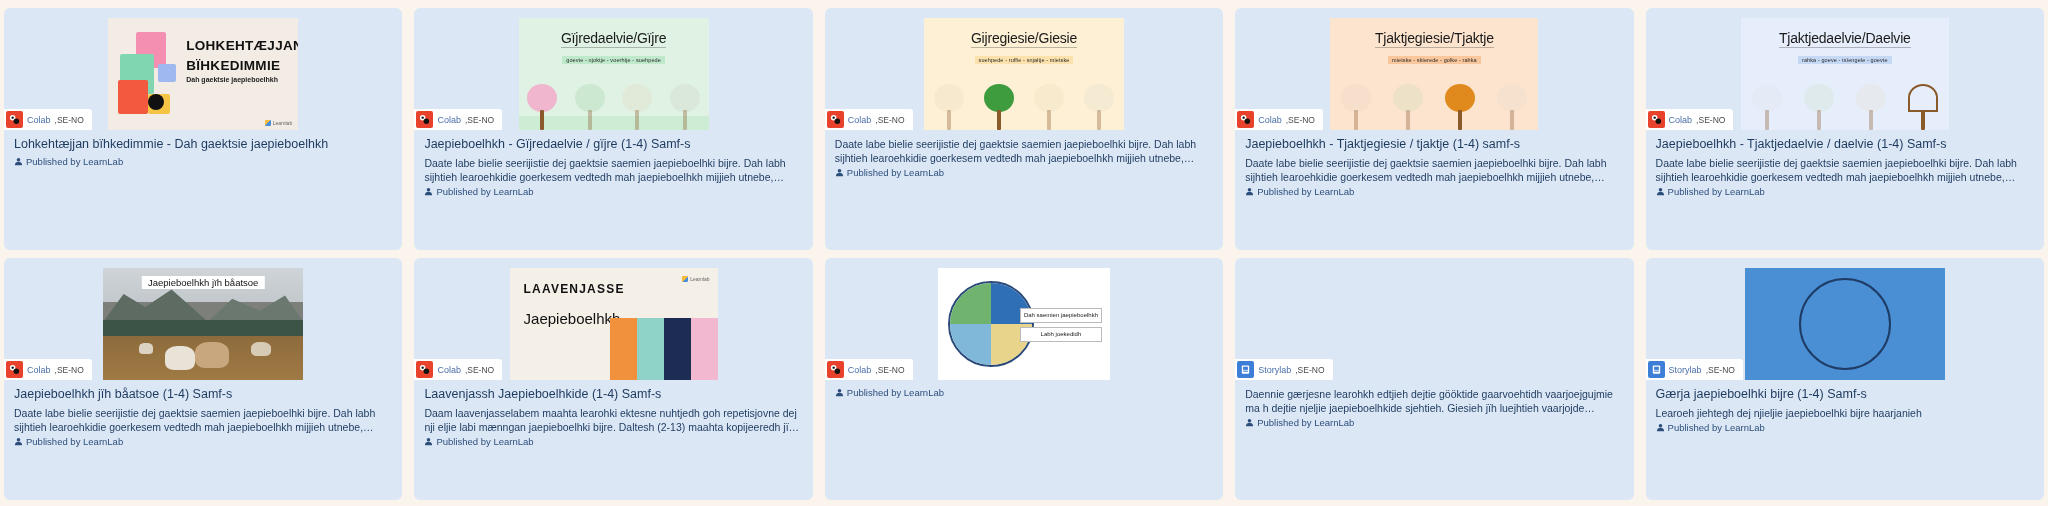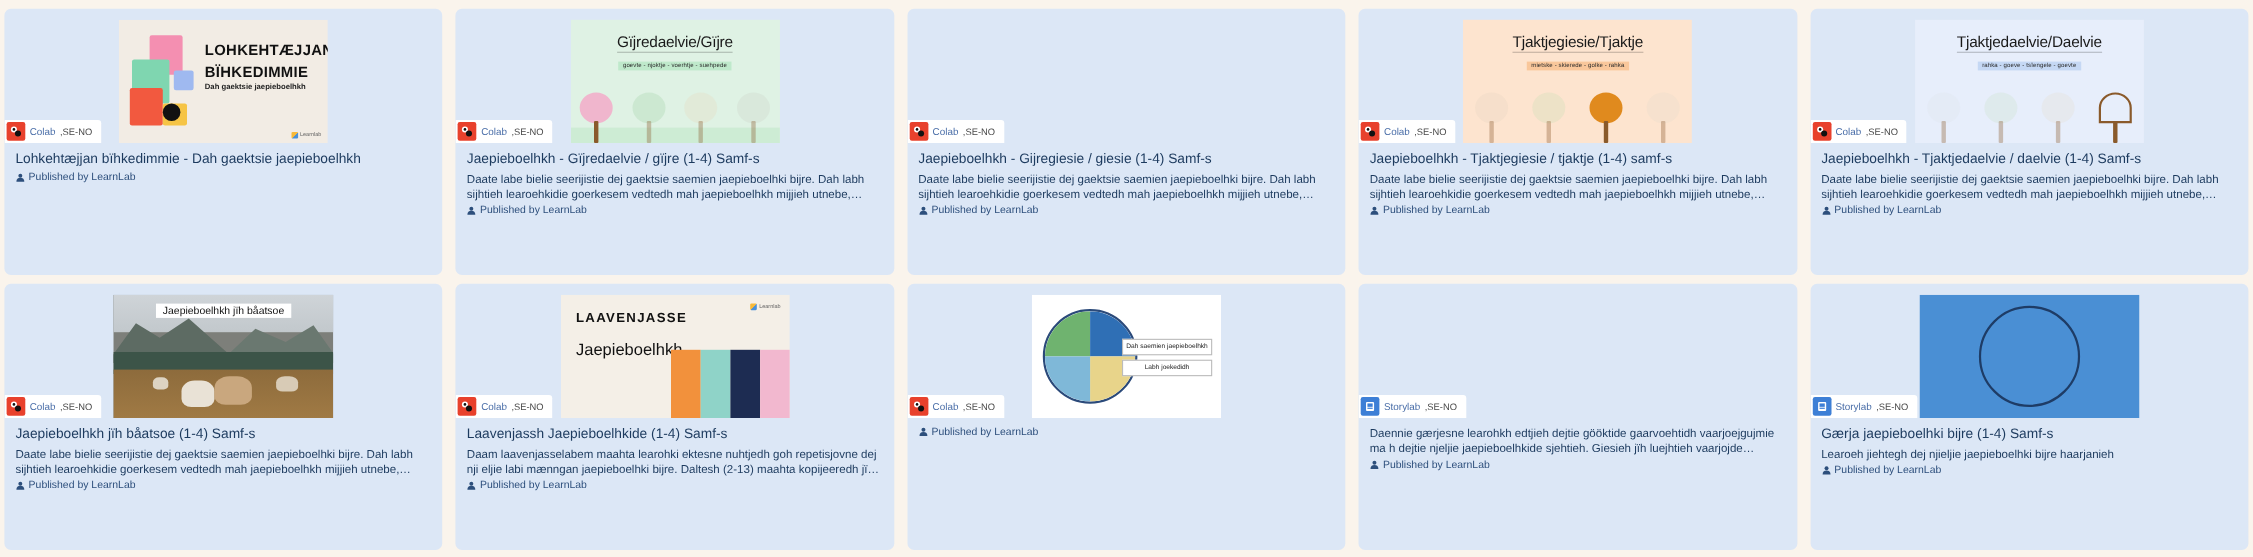--- a/index.html
+++ b/index.html
@@ -238,34 +238,55 @@
             <circle cx="6" cy="3.6" r="2.4" fill="#2d4f7c"></circle>
             <path d="M1.2 11a4.8 4.8 0 0 1 9.6 0z" fill="#2d4f7c"></path>
           </svg>
         <span>Published by LearnLab</span>
       </div>
     </div>
   </div>
 
   <div class="card">
     <div class="thumb-area">
-      <div class="badge-strip">
-        <span class="badge-icon colab">
-          <svg width="11" height="11" viewBox="0 0 12 12">
-              <circle cx="4" cy="4" r="3" fill="#fff"></circle>
-              <circle cx="8" cy="8" r="3" fill="#111"></circle>
-              <circle cx="4" cy="4" r="1.3" fill="#111"></circle>
-            </svg>
-        </span>
-        <span class="badge-name">Colab</span>
-        <span class="badge-locale">,SE-NO</span>
-      </div>
-    </div>
-    <div class="meta">
-      <div class="card-title">Jaepieboelhkh - Gijregiesie / giesie (1-4) Samf-s</div>
+      <div class="thumb th-w200" style="background:#fdf0d5;">
+        <div class="slide-title underlined">Gijregiesie/Giesie</div>
+        <div class="slide-sub" style="background:#fbe2ac;">suehpede - ruffie - snjaltje - mietske</div>
+        <div class="trees">
+          <div class="tree faint">
+              <div class="crown" style="background:#e8dcc2;"></div>
+              <div class="trunk"></div>
+            </div>
+          <div class="tree">
+              <div class="crown" style="background:#3e9b3e;"></div>
+              <div class="trunk"></div>
+            </div>
+          <div class="tree faint">
+              <div class="crown" style="background:#efe2c0;"></div>
+              <div class="trunk"></div>
+            </div>
+          <div class="tree faint">
+              <div class="crown" style="background:#e5dfcf;"></div>
+              <div class="trunk"></div>
+            </div>
+        </div>
+      </div>
+      <div class="badge-strip">
+        <span class="badge-icon colab">
+          <svg width="11" height="11" viewBox="0 0 12 12">
+              <circle cx="4" cy="4" r="3" fill="#fff"></circle>
+              <circle cx="8" cy="8" r="3" fill="#111"></circle>
+              <circle cx="4" cy="4" r="1.3" fill="#111"></circle>
+            </svg>
+        </span>
+        <span class="badge-name">Colab</span>
+        <span class="badge-locale">,SE-NO</span>
+      </div>
+    </div>
+    <div class="meta">
       <div class="card-desc">Daate labe bielie seerijistie dej gaektsie saemien jaepieboelhki bijre. Dah labh sijhtieh learoehkidie goerkesem vedtedh mah jaepieboelhkh mijjieh utnebe, guktie dejti...</div>
       <div class="pub">
         <svg width="9" height="9" viewBox="0 0 12 12">
             <circle cx="6" cy="3.6" r="2.4" fill="#2d4f7c"></circle>
             <path d="M1.2 11a4.8 4.8 0 0 1 9.6 0z" fill="#2d4f7c"></path>
           </svg>
         <span>Published by LearnLab</span>
       </div>
     </div>
   </div>

